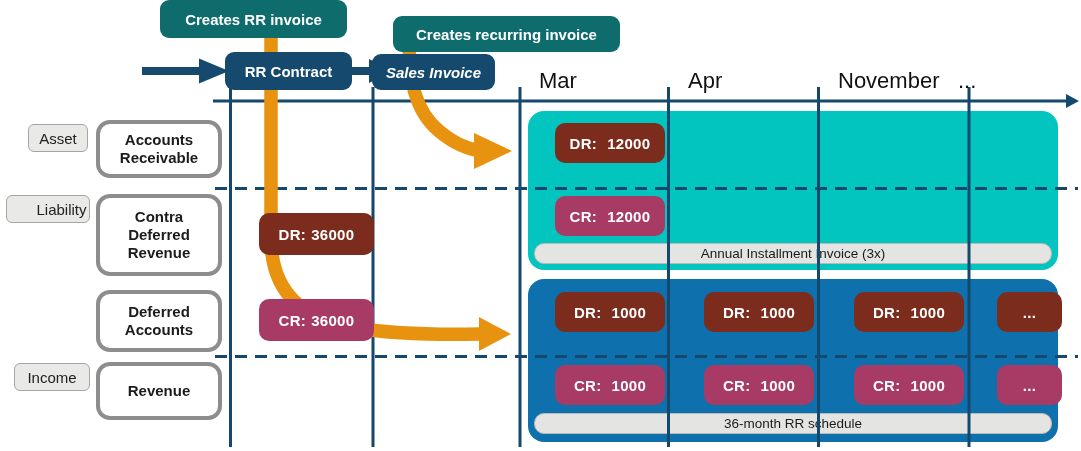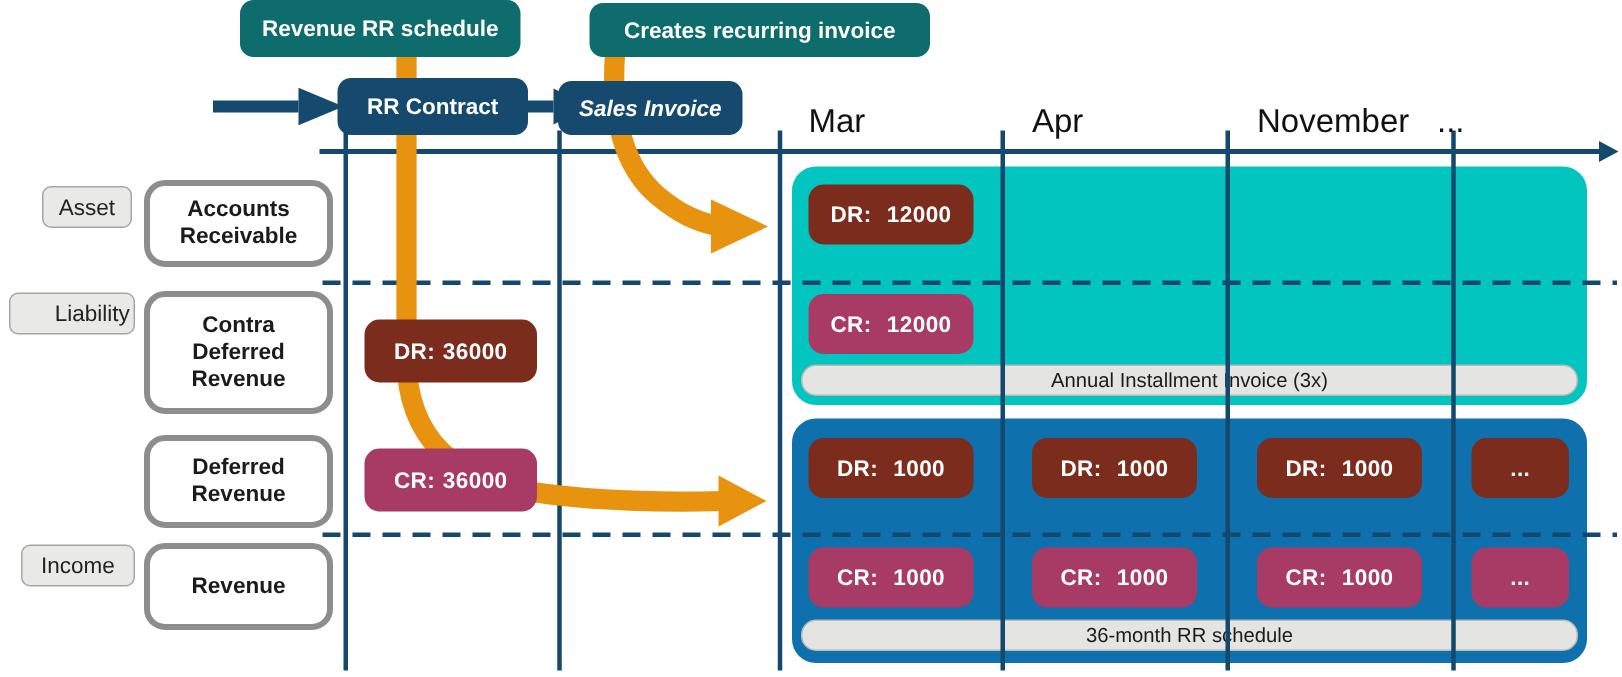--- a/index.html
+++ b/index.html
@@ -32,21 +32,21 @@
   
   .cat-label{
     background:#e9e9e7;border:1.5px solid #a5a5a3;border-radius:6px;
     color:#222222;font-size:15px;display:flex;align-items:center;justify-content:center;
     z-index:6;
   }
   
   .pill{
     border-radius:10px;color:#ffffff;font-weight:bold;font-size:15px;
     display:flex;align-items:center;justify-content:center;column-gap:10px;
-    z-index:6;letter-spacing:.3px;
+    z-index:6;letter-spacing:.3px;margin-left:16px;
   }
   .pill.dr{background:#7b2c1d;}
   .pill.cr{background:#a73b66;}
   .pill.tight{column-gap:5px;}
   
   .region{border-radius:16px;z-index:1;}
   .region.turquoise{background:#02c5c0;}
   .region.blue{background:#0e71ad;}
   
   .gray-bar{
@@ -103,23 +103,23 @@
     <path d="M 410 36 C 407 78 416 112 439 131 C 453 142.5 463 147 477 150.5" fill="none" stroke="#e8930f" stroke-width="13.5"></path>
     <polygon points="474,133 512,151 474,169" fill="#e8930f"></polygon>
   </svg>
 
   <div class="abs month" style="left:539px;top:68px;">Mar</div>
   <div class="abs month" style="left:688px;top:68px;">Apr</div>
   <div class="abs month" style="left:838px;top:68px;">November</div>
   <div class="abs month" style="left:958px;top:68px;">...</div>
 
   <div class="abs teal-tag" style="left:160px;top:0;width:187px;height:38px;">
-    <span>Revenue RR schedule</span>
-  </div>
-  <div class="abs teal-tag" style="left:393px;top:2px;width:227px;height:36px;">
+    <span>Creates RR invoice</span>
+  </div>
+  <div class="abs teal-tag" style="left:393px;top:16px;width:227px;height:36px;">
     <span>Creates recurring invoice</span>
   </div>
 
   <div class="abs flow-box" style="left:225px;top:52px;width:127px;height:38px;">
     <span>RR Contract</span>
   </div>
   <div class="abs flow-box" style="left:372px;top:54px;width:123px;height:36px;font-style:italic;">
     <span>Sales Invoice</span>
   </div>
 
@@ -133,21 +133,21 @@
     <span>Income</span>
   </div>
 
   <div class="abs account-box" style="left:96px;top:120px;width:126px;height:58px;">
     <span>Accounts Receivable</span>
   </div>
   <div class="abs account-box" style="left:96px;top:194px;width:126px;height:82px;">
     <span>Contra Deferred Revenue</span>
   </div>
   <div class="abs account-box" style="left:96px;top:290px;width:126px;height:62px;">
-    <span>Deferred Revenue</span>
+    <span>Deferred Accounts</span>
   </div>
   <div class="abs account-box" style="left:96px;top:362px;width:126px;height:58px;">
     <span>Revenue</span>
   </div>
 
   <div class="abs pill dr tight" style="left:243px;top:213px;width:115px;height:42px;">
     <span>DR:</span>
     <span>36000</span>
   </div>
   <div class="abs pill cr tight" style="left:243px;top:299px;width:115px;height:42px;">

